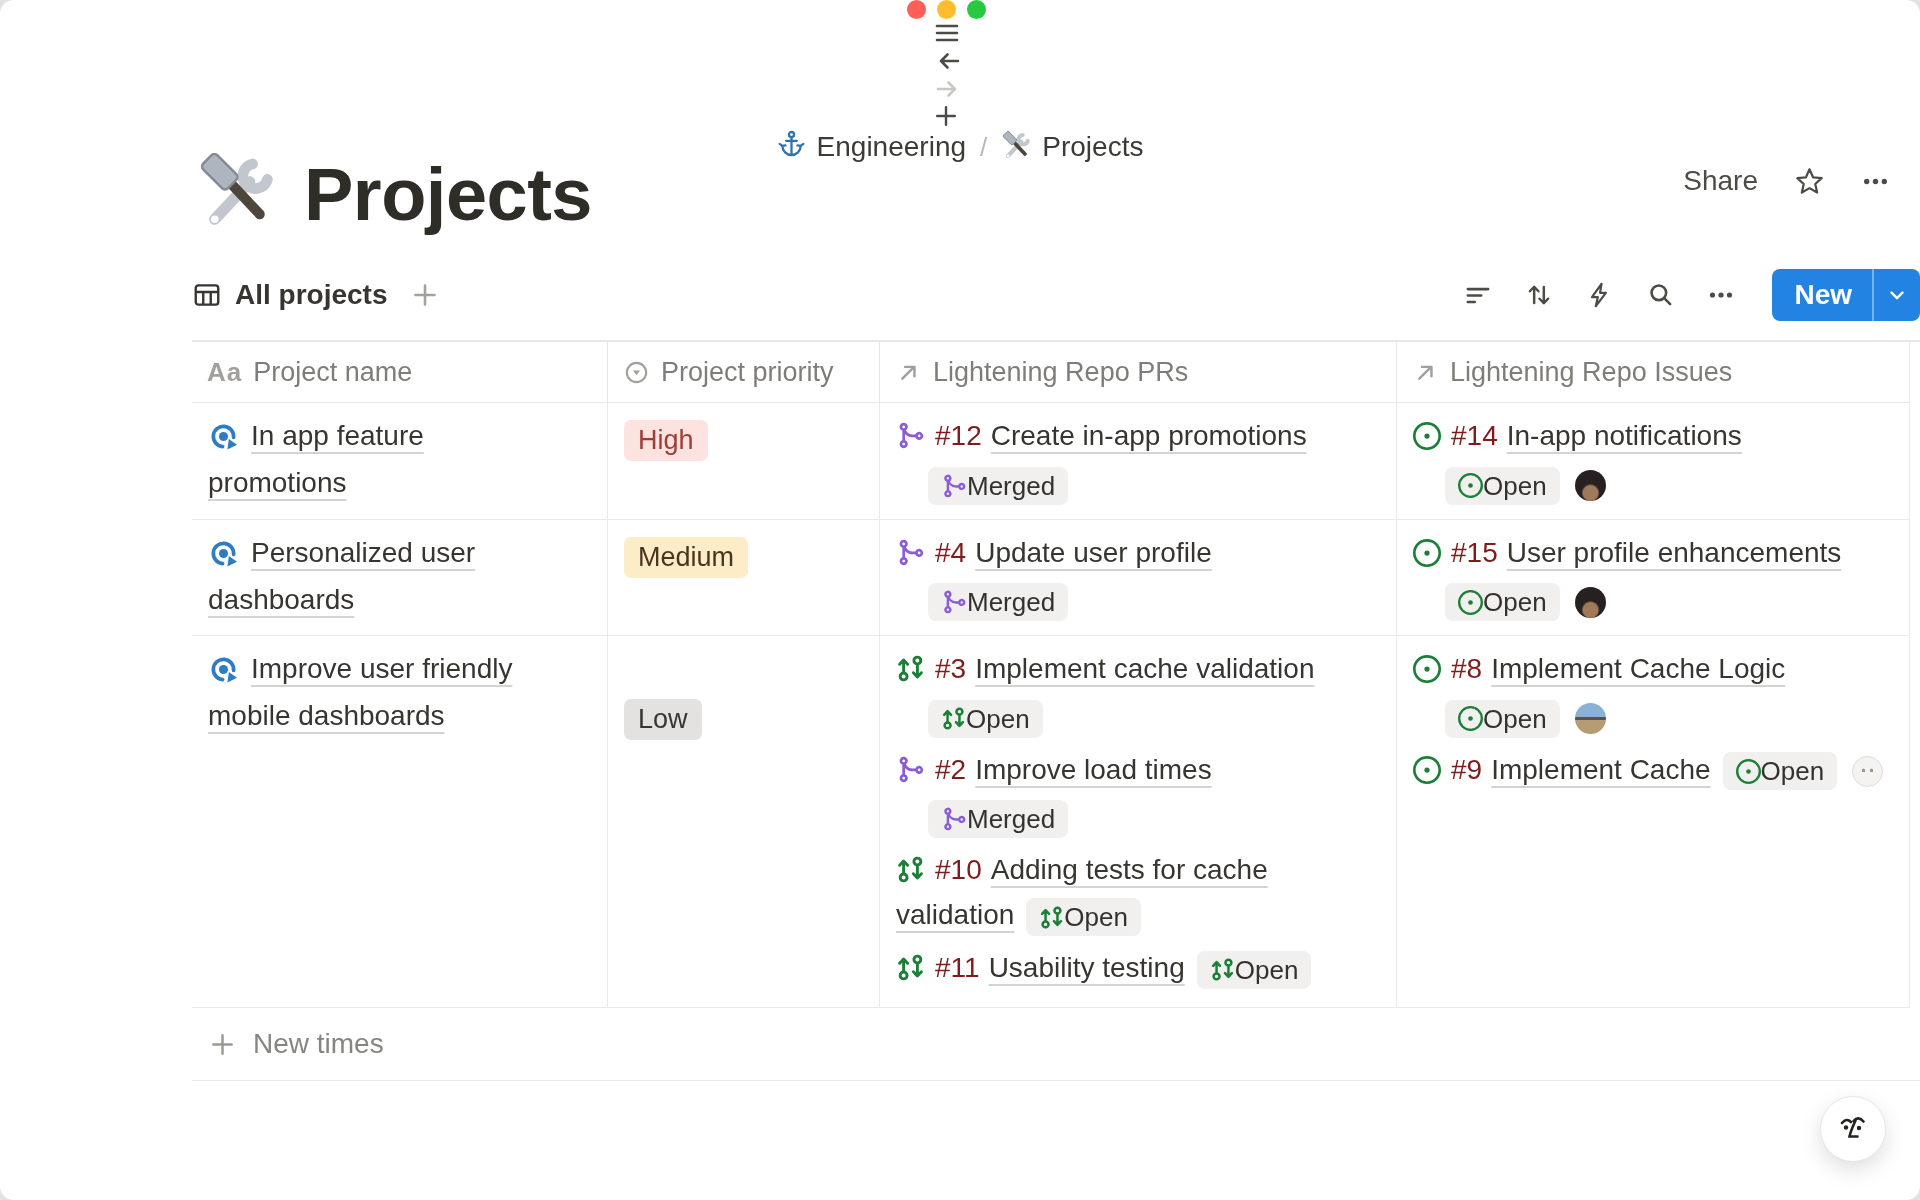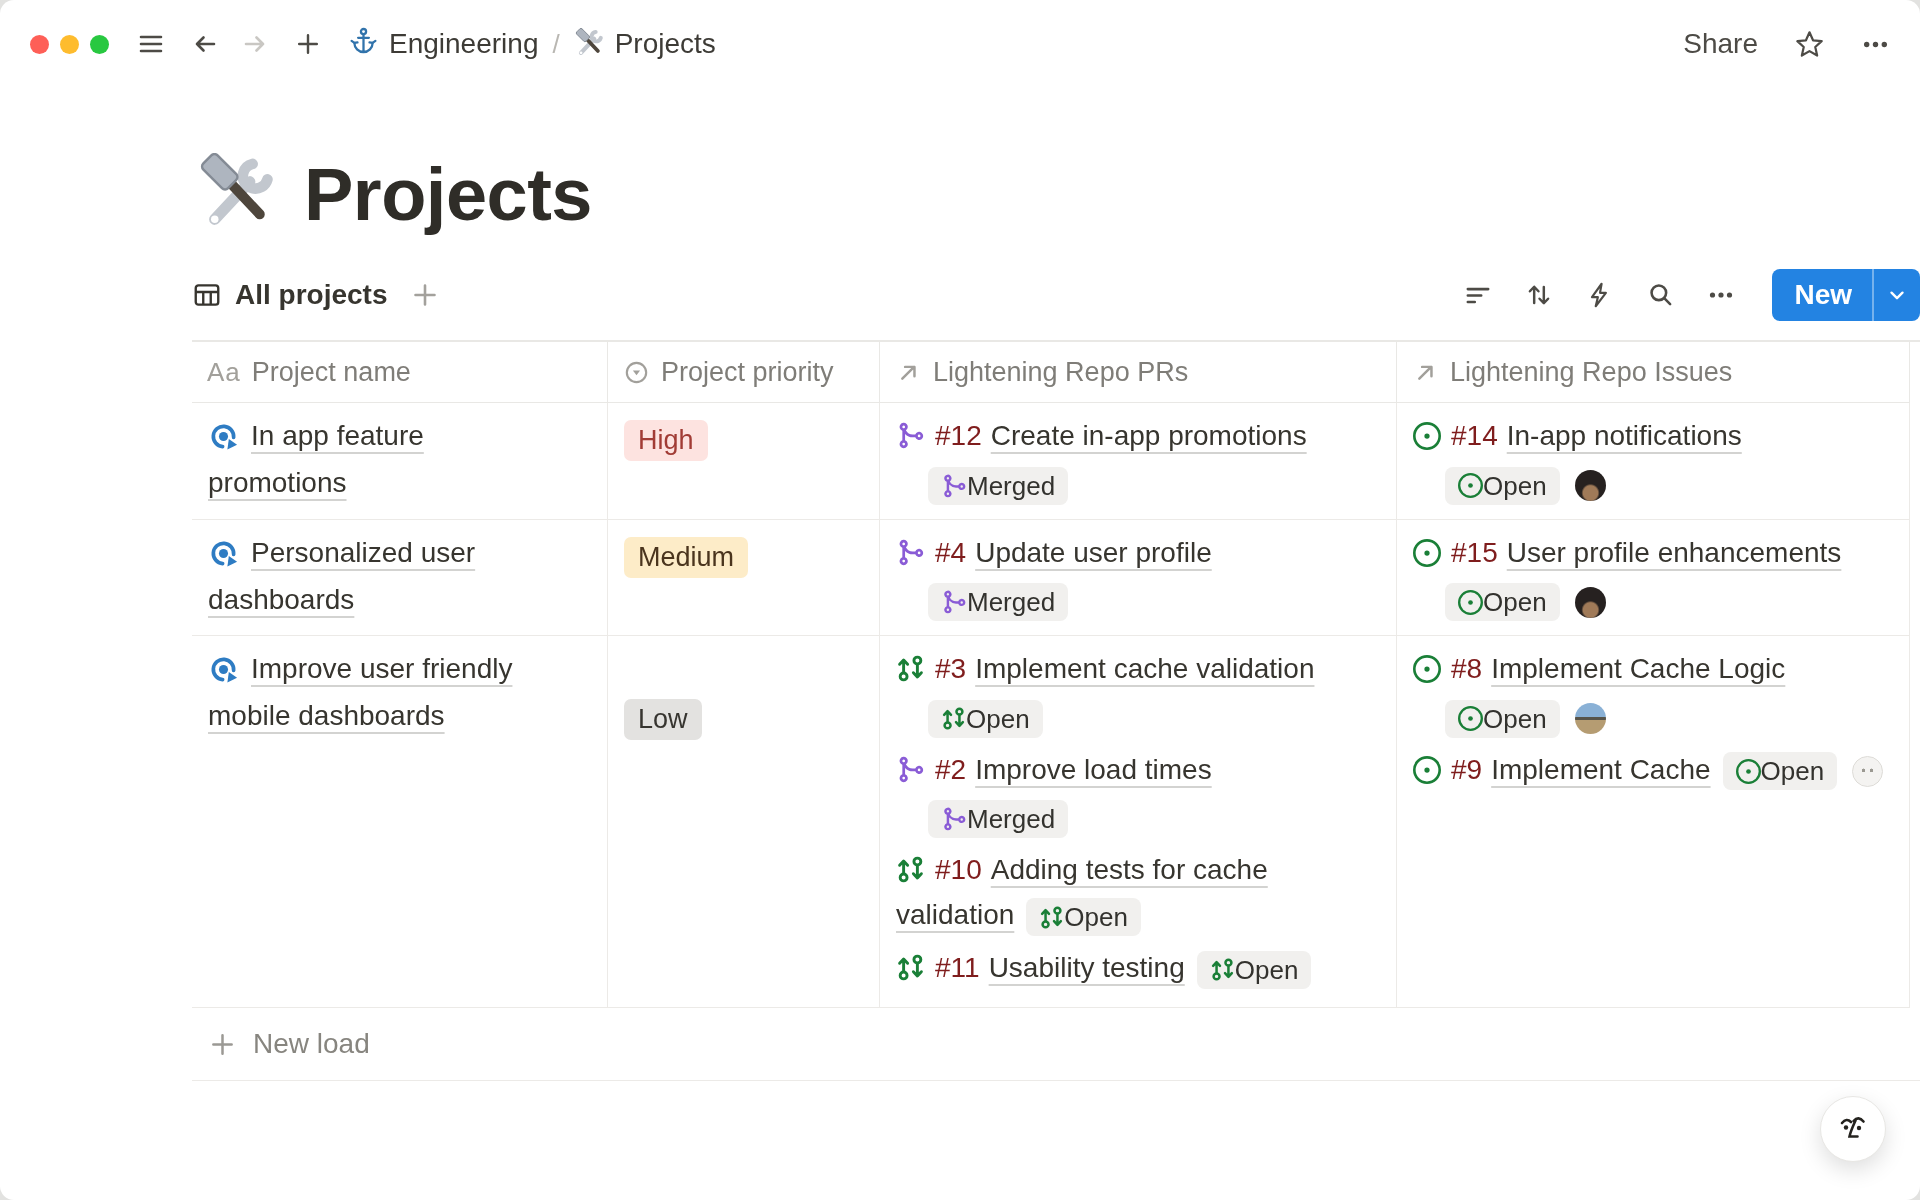--- a/index.html
+++ b/index.html
@@ -1,21 +1,21 @@
 <!DOCTYPE html>
 <html style="--accent_blue: #2383e2; --merged_purple: #8a5cd6; --open_green: #1a7f37; --priority_high_bg: #fde3e0; --priority_high_fg: #a13c35; --priority_medium_bg: #fdecc8; --priority_medium_fg: #4a341d; --priority_low_bg: #e3e2e0; --priority_low_fg: #373530; --badge_bg: #f1f0ee; --traffic_red: #fe5f57; --traffic_yellow: #febc2e; --traffic_green: #28c840;"><head>
 <meta charset="utf-8">
 <style>
   * { box-sizing: border-box; margin: 0; padding: 0; }
   html, body { width: 1920px; height: 1200px; }
   body { background: #e2e2e0; font-family: "Liberation Sans", "DejaVu Sans", sans-serif; }
   .window { position: absolute; inset: 0; background: #fff; border-radius: 14px; overflow: hidden; color: #37352f; }
 
   
-  .topbar { position: absolute; top: 0; left: 0; width: 100%; height: 88px; display: flex; align-items: center; padding: 0 30px; }
+  .topbar { position: absolute; top: 0; left: 0; width: 100%; height: 88px; display: flex; align-items: center; padding: 0 30px; flex-direction: column; }
   .lights { display: flex; gap: 11px; margin-right: 28px; }
   .light { width: 19px; height: 19px; border-radius: 50%; }
   .l-red { background: var(--traffic_red); }
   .l-yellow { background: var(--traffic_yellow); }
   .l-green { background: var(--traffic_green); }
   .tb-icon { color: #4d4b46; display: flex; align-items: center; justify-content: center; background: none; border: none; }
   .menu-btn { margin-right: 26px; }
   .back-btn { margin-right: 22px; }
   .fwd-btn { margin-right: 26px; color: #c9c7c3; }
   .plus-btn { margin-right: 28px; }
@@ -40,21 +40,21 @@
   .btn-new { display: flex; align-items: center; height: 52px; border-radius: 8px; background: var(--accent_blue); color: #fff; margin-left: 6px; overflow: hidden; cursor: pointer; border: none; }
   .btn-new-main { padding: 0 20px 0 22px; font-size: 28px; font-weight: 600; line-height: 52px; }
   .btn-new-sep { width: 2px; align-self: stretch; background: rgba(255,255,255,.38); }
   .btn-new-chev { width: 46px; height: 52px; display: flex; align-items: center; justify-content: center; }
 
   
   .table { position: absolute; left: 192px; right: 0; top: 340px; border-top: 2px solid #e9e8e5; }
   .trow { display: grid; grid-template-columns: 416px 272px 517px 513px; }
   .th { display: flex; align-items: center; gap: 11px; height: 61px; padding: 0 15px; color: #7f7d78; font-size: 27px; border-bottom: 1.5px solid #e9e8e5; border-right: 1.5px solid #e9e8e5; }
   .th .hic { color: #a2a09b; display: flex; }
-  .aa { font-size: 26px; color: #a2a09b; letter-spacing: 1px; }
+  .aa { font-size: 26px; color: #a2a09b; letter-spacing: 1px; font-weight: bold; }
   .cell { border-bottom: 1.5px solid #eceae7; border-right: 1.5px solid #eceae7; padding: 13px 16px 14px; font-size: 28px; line-height: 40px; }
   .cell-name { min-height: 112px; font-weight: 500; }
   .page-ic { display: inline-block; vertical-align: -7px; margin-right: 12px; }
   .u { text-decoration: underline; text-decoration-color: rgba(55,53,47,.22); text-decoration-thickness: 2px; text-underline-offset: 7px; }
   .cell-priority { padding-top: 17px; }
   .tag { display: inline-block; padding: 2px 14px; border-radius: 7px; font-size: 27px; line-height: 37px; }
   .tag-high { background: var(--priority_high_bg); color: var(--priority_high_fg); }
   .tag-medium { background: var(--priority_medium_bg); color: var(--priority_medium_fg); }
   .tag-low { background: var(--priority_low_bg); color: var(--priority_low_fg); margin-top: 46px; }
 
@@ -514,21 +514,21 @@
         </div>
       </div>
     </div>
 
     <div class="footer-row">
       <span class="fic">
           <svg width="27" height="27">
             <use href="#i-plus"></use>
           </svg>
         </span>
-      <span>New load</span>
+      <span>New times</span>
     </div>
   </div>
 
   <button class="ai-btn">
     <span><svg width="36" height="36">
           <use href="#i-face"></use>
         </svg></span>
   </button>
 
 </div>

